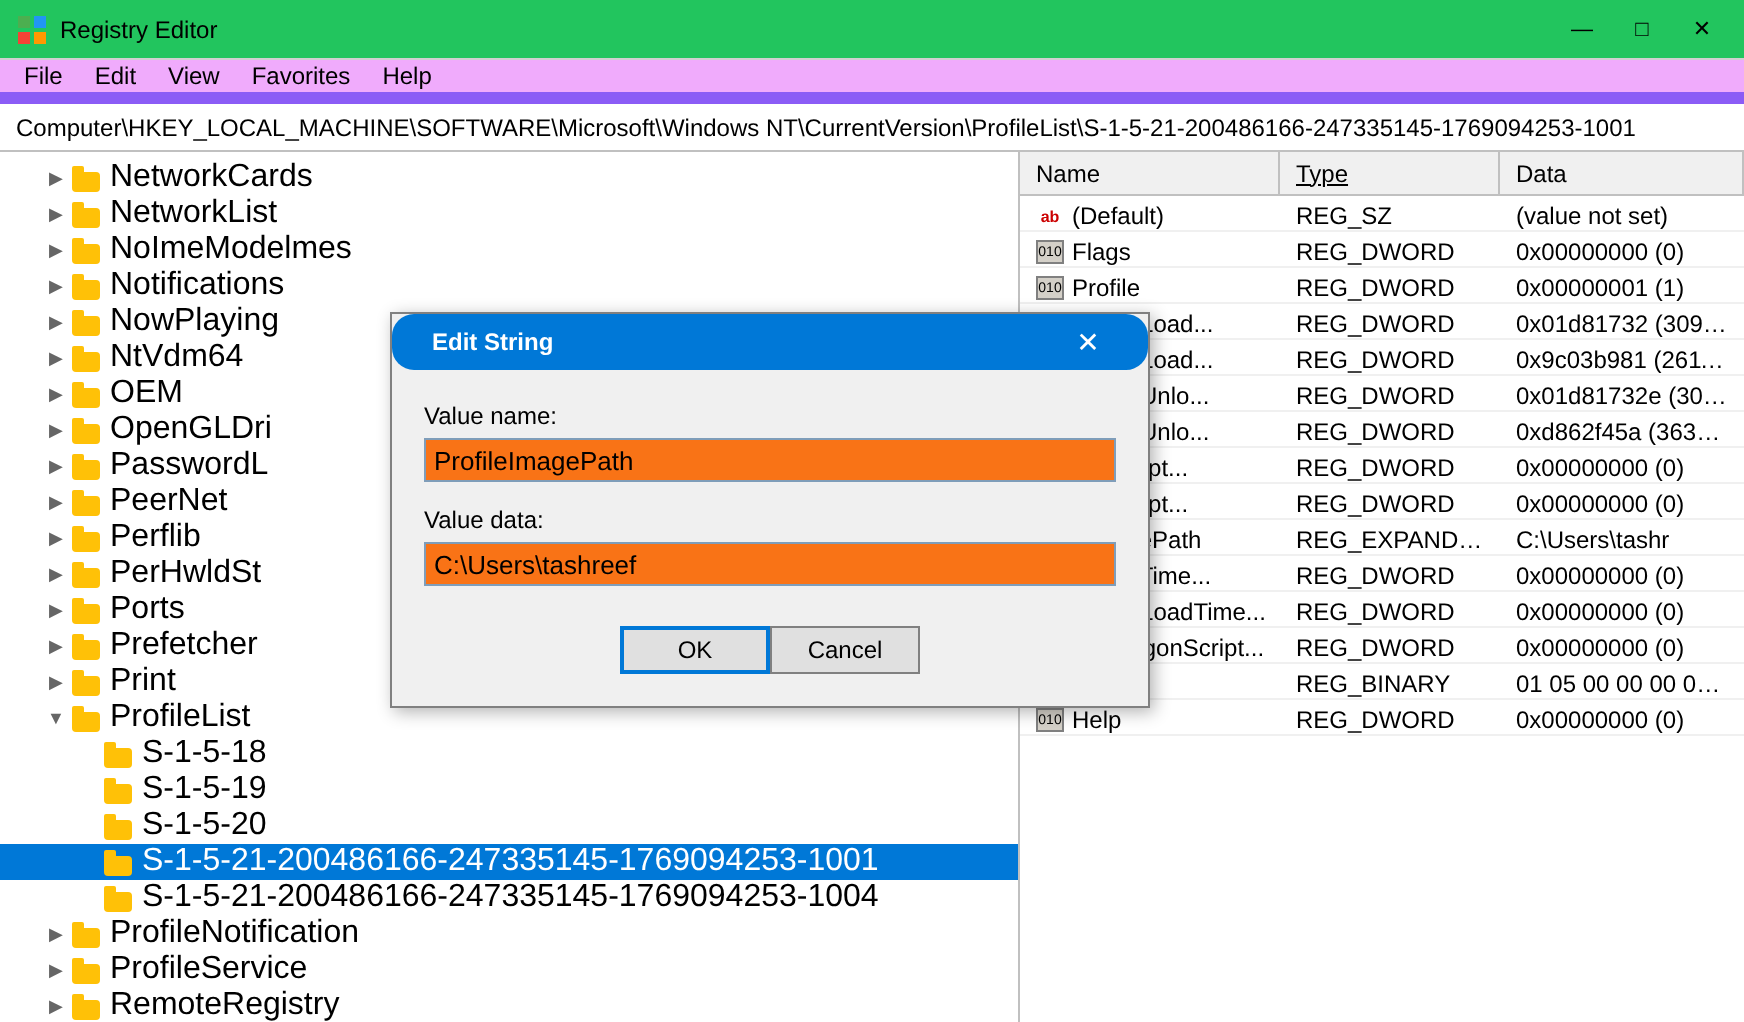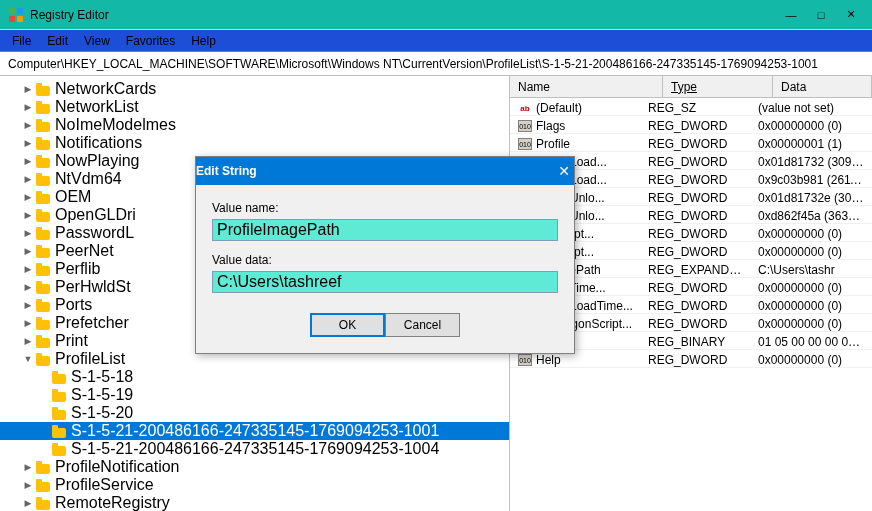--- a/index.html
+++ b/index.html
@@ -7,21 +7,21 @@
       font-family: 'Segoe UI', Tahoma, Geneva, Verdana, sans-serif;
       font-size: 12px;
       background: #f0f0f0;
       width: 872px;
       height: 511px;
       overflow: hidden;
     }
 
     
     .title-bar {
-      background: #14b8a6;
+      background: #22c55e;
       height: 30px;
       display: flex;
       align-items: center;
       padding: 0 8px;
       border-bottom: 1px solid #d0d0d0;
       justify-content: space-between;
     }
     .title-bar-left {
       display: flex;
       align-items: center;
@@ -42,26 +42,26 @@
       border: none;
       cursor: pointer;
       font-size: 11px;
       display: flex;
       align-items: center;
       justify-content: center;
     }
 
     
     .menu-bar {
-      background: #1d4ed8;
+      background: #f0abfc;
       height: 22px;
       display: flex;
       align-items: center;
       padding: 0 4px;
-      border-bottom: 1px solid #8b5cf6;
+      border-bottom: 6px solid #8b5cf6;
     }
     .menu-item {
       padding: 2px 8px;
       cursor: pointer;
       font-size: 12px;
     }
 
     
     .address-bar {
       background: white;
@@ -153,21 +153,21 @@
     .values-col-header {
       padding: 2px 8px;
       font-size: 12px;
       font-weight: normal;
       border-right: 1px solid #c0c0c0;
       height: 100%;
       display: flex;
       align-items: center;
       cursor: default;
     }
-    .col-name { width: 153px; }
+    .col-name { width: 130px; }
     .col-type { width: 110px; text-decoration: underline; }
     .col-data { flex: 1; }
 
     .value-row {
       display: flex;
       height: 18px;
       align-items: flex-end;
       border-bottom: 1px solid #f0f0f0;
       cursor: pointer;
     }
@@ -209,23 +209,24 @@
       box-shadow: 2px 2px 8px rgba(0,0,0,0.3);
       pointer-events: all;
     }
     .dialog-title-bar {
       background: #0078d7;
       color: white;
       height: 28px;
       display: flex;
       align-items: center;
       justify-content: space-between;
-      padding: 0 0;
+      padding: 0 20px;
       font-size: 12px;
       font-weight: 600;
+      border-radius: 11px;
     }
     .dialog-close-btn {
       width: 20px;
       height: 20px;
       background: transparent;
       border: none;
       color: white;
       cursor: pointer;
       font-size: 14px;
       display: flex;
@@ -238,22 +239,22 @@
     .dialog-field-label {
       font-size: 12px;
       margin-bottom: 4px;
       color: #000;
     }
     .dialog-input {
       width: 100%;
       height: 22px;
       border: 1px solid #7f9db9;
       padding: 2px 4px;
-      font-size: 16px;
-      background: #5eead4;
+      font-size: 13px;
+      background: #f97316;
       margin-bottom: 12px;
     }
     .dialog-buttons {
       display: flex;
       justify-content: center;
       gap: 0;
       margin-top: 8px;
     }
     .dialog-btn {
       width: 75px;

